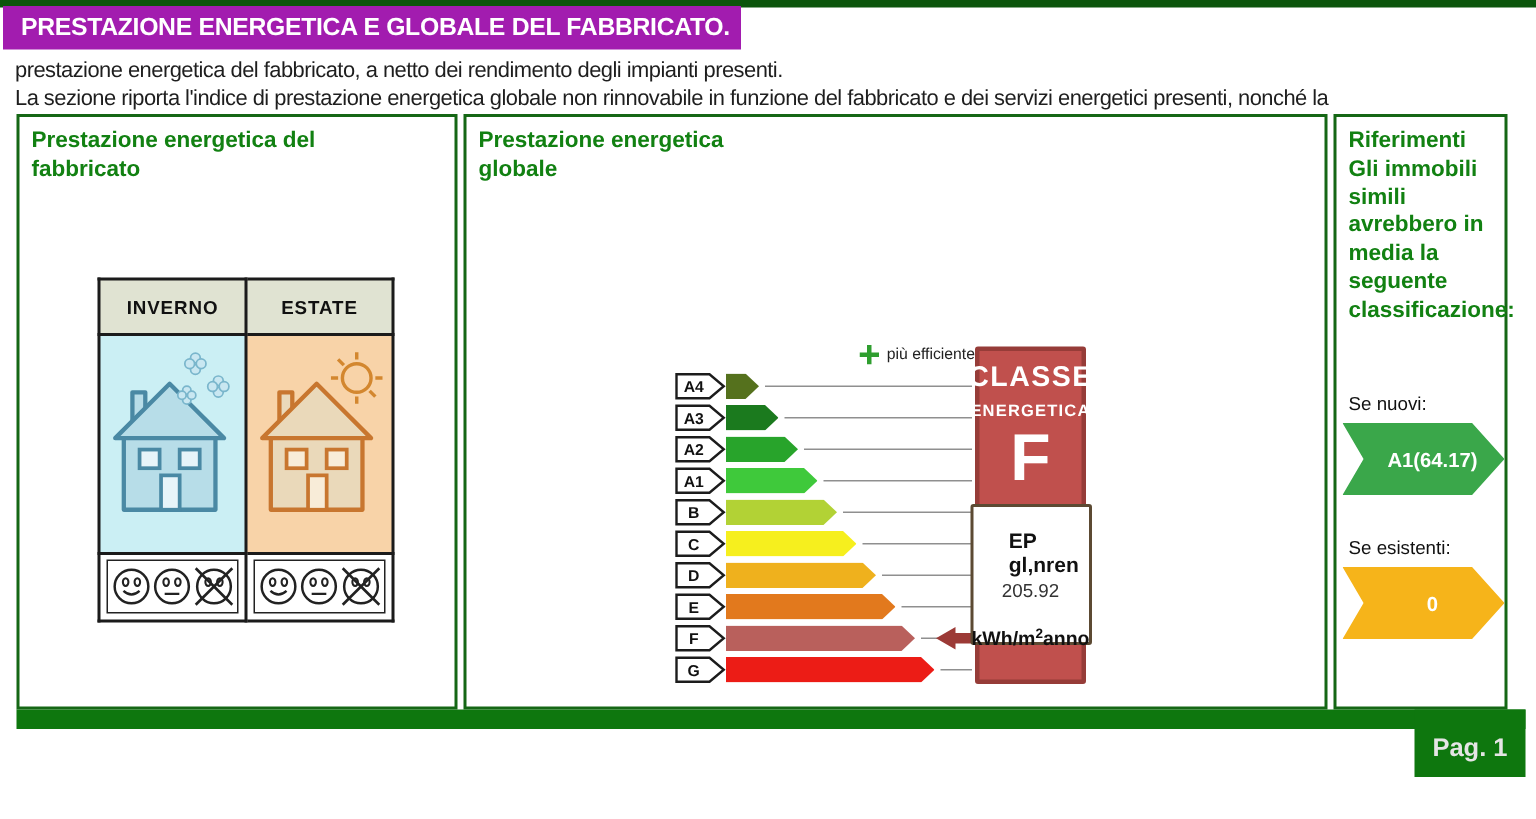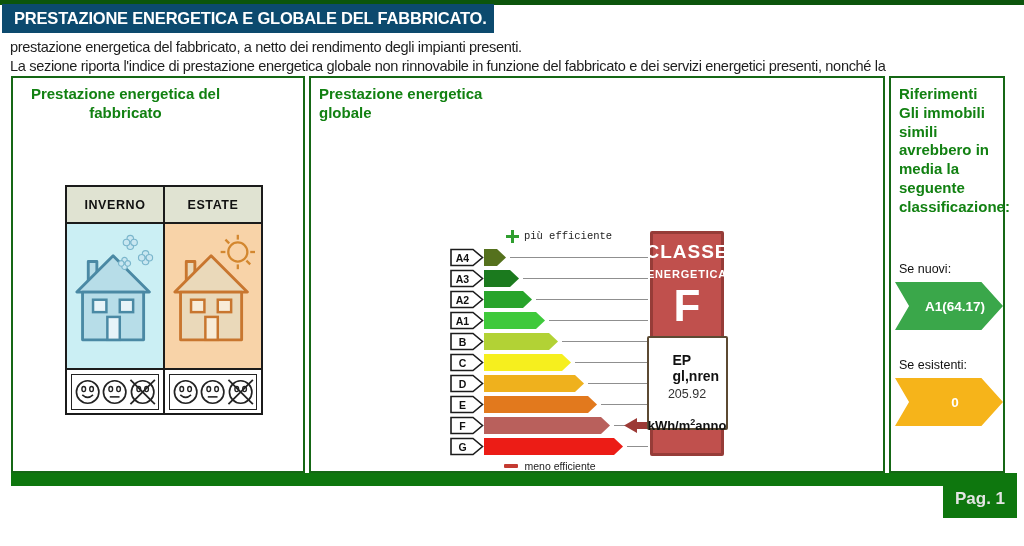--- a/index.html
+++ b/index.html
@@ -1,51 +1,51 @@
 <!DOCTYPE html>
 <html><head>
 <meta charset="utf-8">
 <style>
   * { margin:0; padding:0; box-sizing:border-box; }
   html,body { background:#ffffff; }
   body { font-family:"Liberation Sans", sans-serif; }
   #stage { position:relative; width:1024px; height:546px; background:#fff; overflow:hidden; }
 
   .top-strip { position:absolute; left:0; top:0; width:1024px; height:5px; background:#0c550c; }
-  .title-box { position:absolute; left:2px; top:4px; width:492px; height:29px; background:#0c4a6e;
+  .title-box { position:absolute; left:2px; top:4px; width:492px; height:29px; background:#a21caf;
                color:#fff; font-weight:bold; font-size:16.5px; line-height:29px; padding-left:12px;
                letter-spacing:-0.2px; }
   .intro { position:absolute; left:10px; top:38px; width:1010px; color:#1e1e1e; font-size:14.6px;
            line-height:1.32; letter-spacing:-0.35px; }
   .intro div { white-space:nowrap; }
 
   .panel { position:absolute; top:76px; height:397px; border:2.5px solid #156715; background:#fff; }
   .panel-left   { left:11px;  width:294px; }
   .panel-middle { left:309px; width:576px; }
   .panel-right  { left:889px; width:116px; }
   .panel-title { color:#128112; font-weight:bold; font-size:15px; line-height:1.25; padding:7px 8px 0 8px; }
-  .panel-left .panel-title { width:225px;text-align:center; }
+  .panel-left .panel-title { width:225px; }
   .panel-middle .panel-title { width:185px; }
 
   
   .season-table { position:absolute; left:52px; top:107px; width:198px; border:2px solid #1b1b1b; border-collapse:collapse; }
   .season-table td, .season-table th { border:2px solid #1b1b1b; padding:0; }
   .season-th { width:97px; height:37px; background:#e0e3d2; font-size:12.5px; font-weight:bold;
                letter-spacing:0.6px; color:#111; text-align:center; vertical-align:middle; }
   .season-cell { height:146px; text-align:center; vertical-align:middle; }
   .cell-winter { background:#cbeff4; }
   .cell-summer { background:#f8d3a8; }
   .smiley-cell { height:45px; background:#fff; text-align:center; vertical-align:middle; }
   .smiley-box { display:inline-flex; align-items:center; justify-content:space-between;
                 width:88px; height:36px; border:1.6px solid #222; padding:0 2px; background:#fff; }
 
   
   .scale { position:absolute; left:139px; top:150px; width:200px; }
-  .scale-cap { display:flex; align-items:center; justify-content:center; gap:5px; height:16px;
-               margin-bottom:4px; font-size:10.5px; color:#222; padding-left:18px;font-family:Liberation Mono, monospace; }
+  .scale-cap { display:flex; align-items:center; justify-content:flex-end; gap:5px; height:16px;
+               margin-bottom:4px; font-size:10.5px; color:#222; padding-left:18px; }
   .scale-foot { display:flex; align-items:center; justify-content:center; gap:6px; height:14px;
                 margin-top:3px; font-size:10.5px; color:#222; }
   .red-dash { display:inline-block; width:14px; height:4px; background:#c43a31; border-radius:1px; }
   .srow { position:relative; display:flex; align-items:center; height:19px; margin-bottom:2px; }
   .sbar { height:17px; clip-path:polygon(0 0, calc(100% - 9px) 0, 100% 50%, calc(100% - 9px) 100%, 0 100%); }
   .sline { flex:1; height:1.8px; background:#8f8f8f; margin-left:4px; margin-right:2px; }
   .sptr { position:absolute; right:0; top:1px; }
   svg text { font-family:"Liberation Sans", sans-serif; }
 
   
@@ -293,24 +293,20 @@
           </div>
           <div class="srow">
             <svg width="34" height="19">
               <polygon points="1,1.5 23,1.5 32.5,9.5 23,17.5 1,17.5" fill="#fff" stroke="#1c1c1c" stroke-width="1.6"></polygon>
               <text x="12.5" y="13.5" text-anchor="middle" font-size="10.5" font-weight="bold" fill="#111">G</text>
             </svg>
             <span class="sbar" style="width: 139px; background: rgb(236, 28, 22);"></span>
             <span class="sline"></span>
           </div>
         </div>
-      <div class="scale-foot">
-        <span class="red-dash"></span>
-        <span>meno efficiente</span>
-      </div>
     </div>
 
     <div class="class-box">
       <div class="cb-l1">CLASSE</div>
       <div class="cb-l2">ENERGETICA</div>
       <div class="cb-letter">F</div>
       <div class="ep-box">
         <div class="ep-label">EP gl,nren</div>
         <div class="ep-value">205.92</div>
         <div class="ep-unit"><span>kWh/m</span><sup>2</sup><span>anno</span></div>

